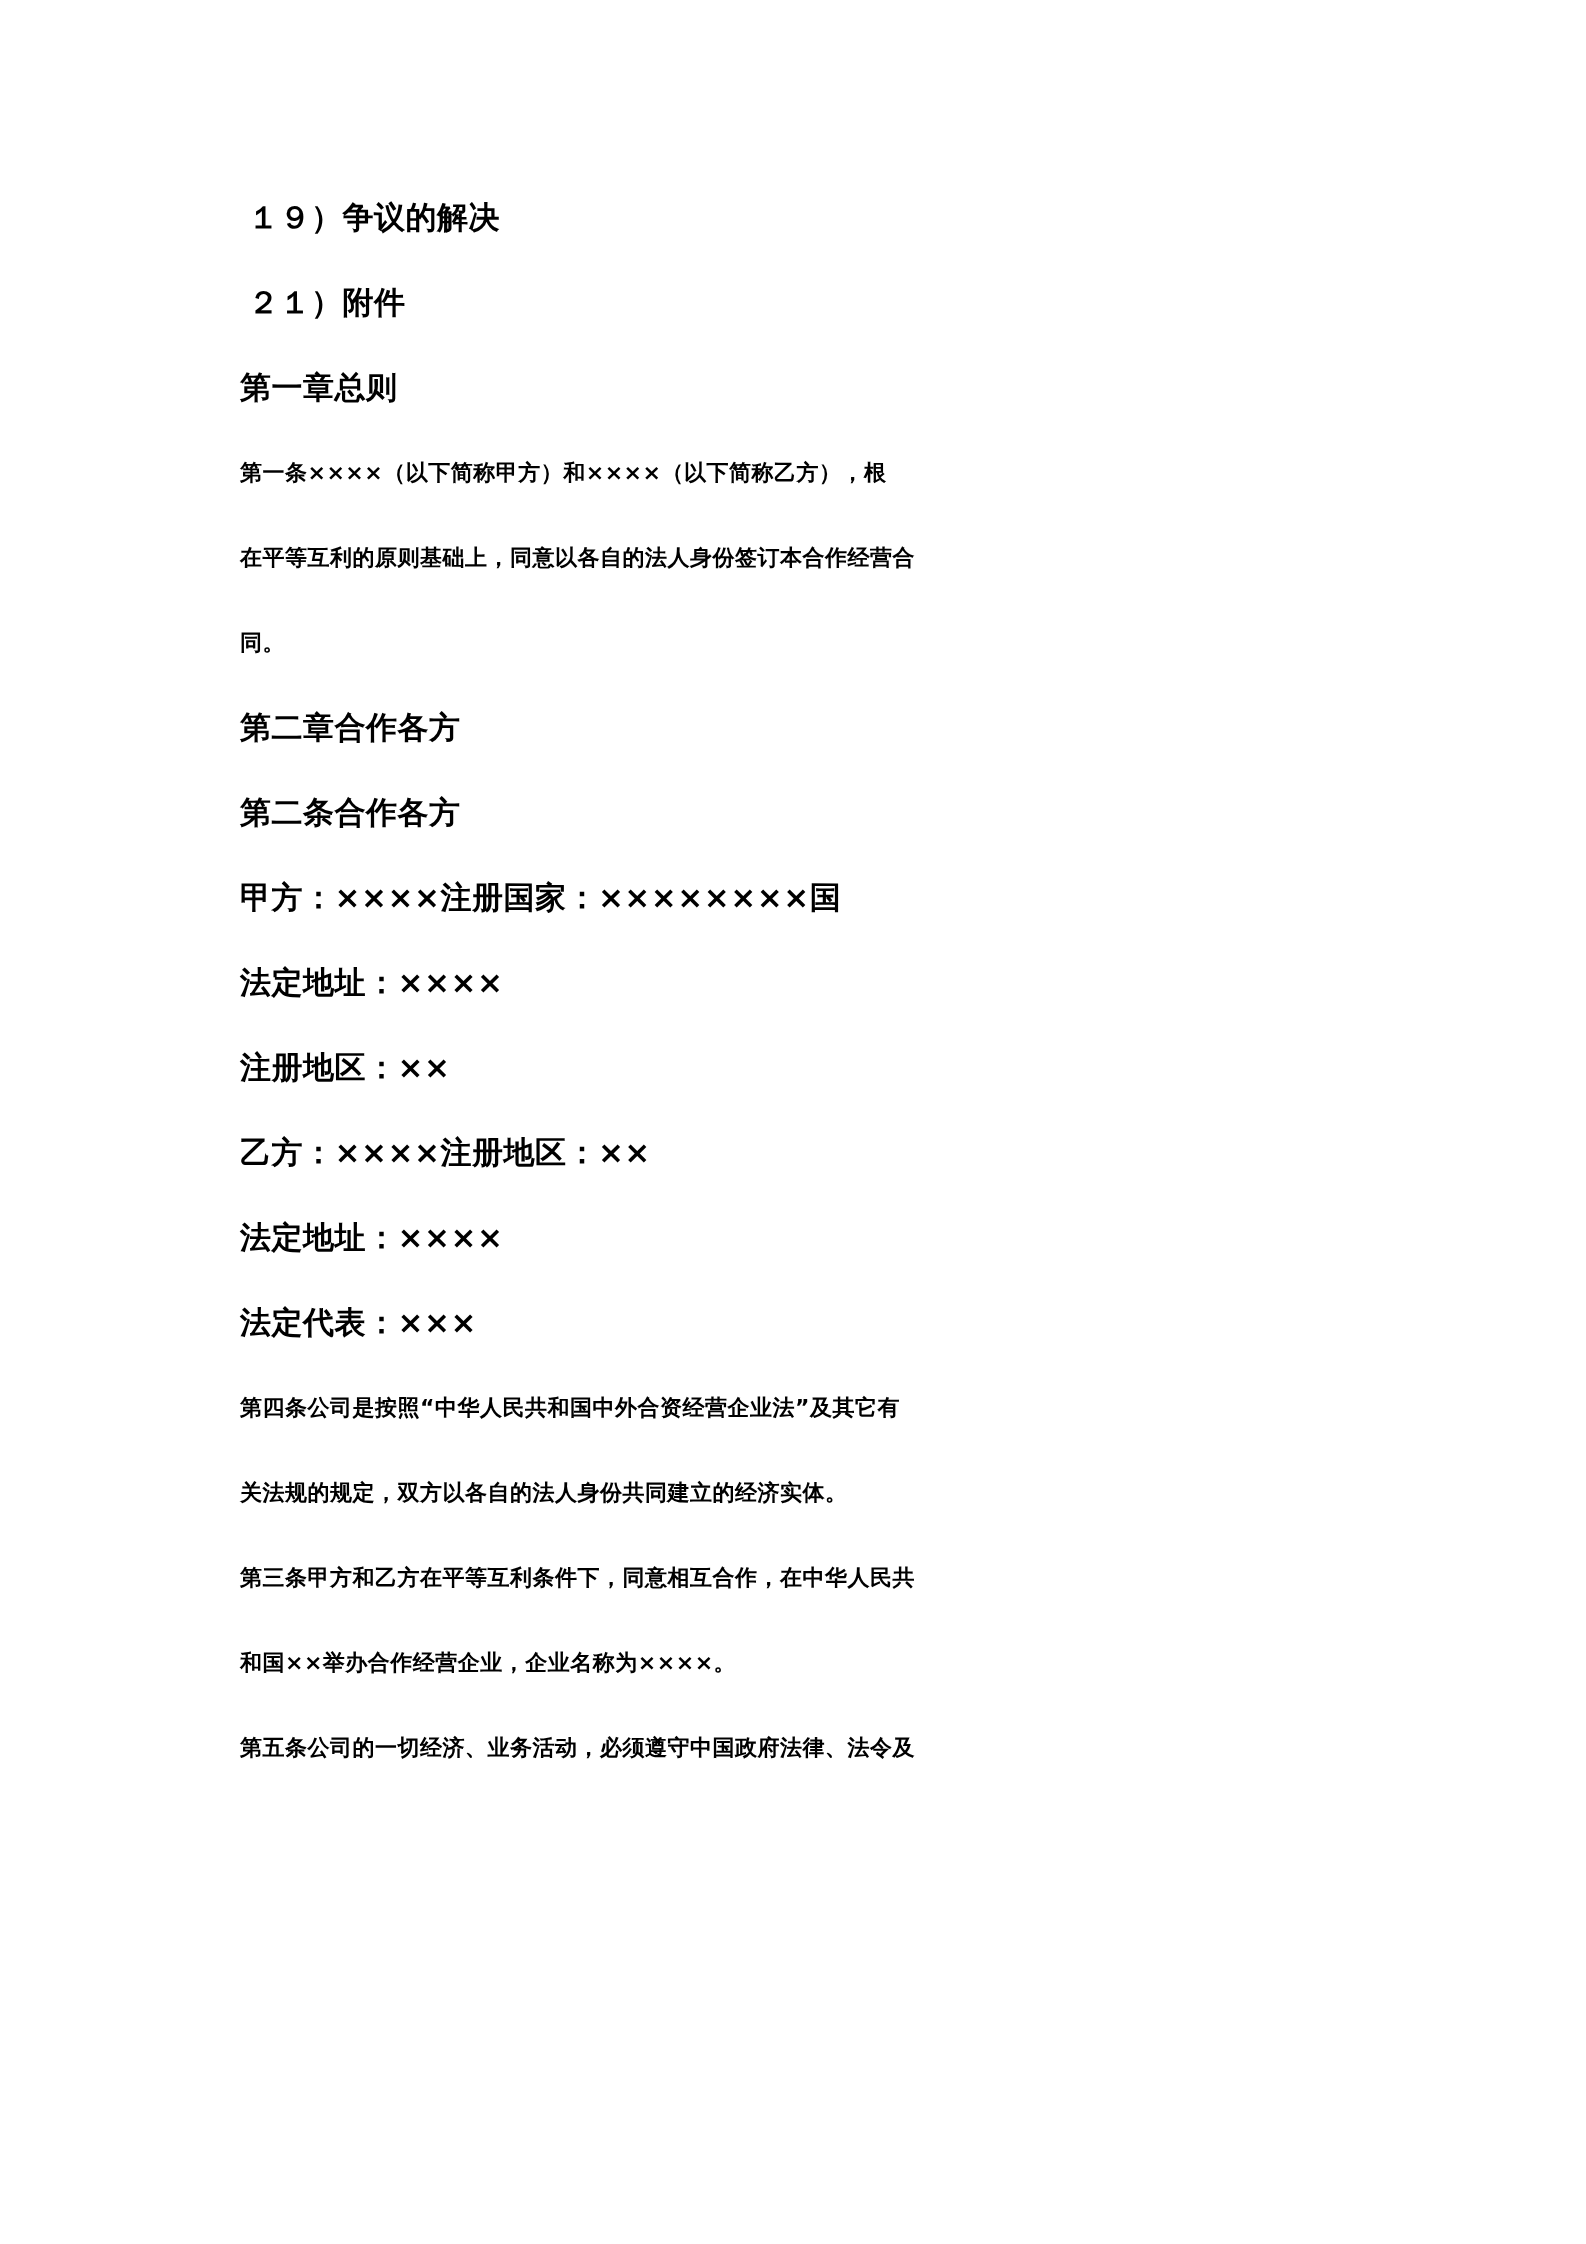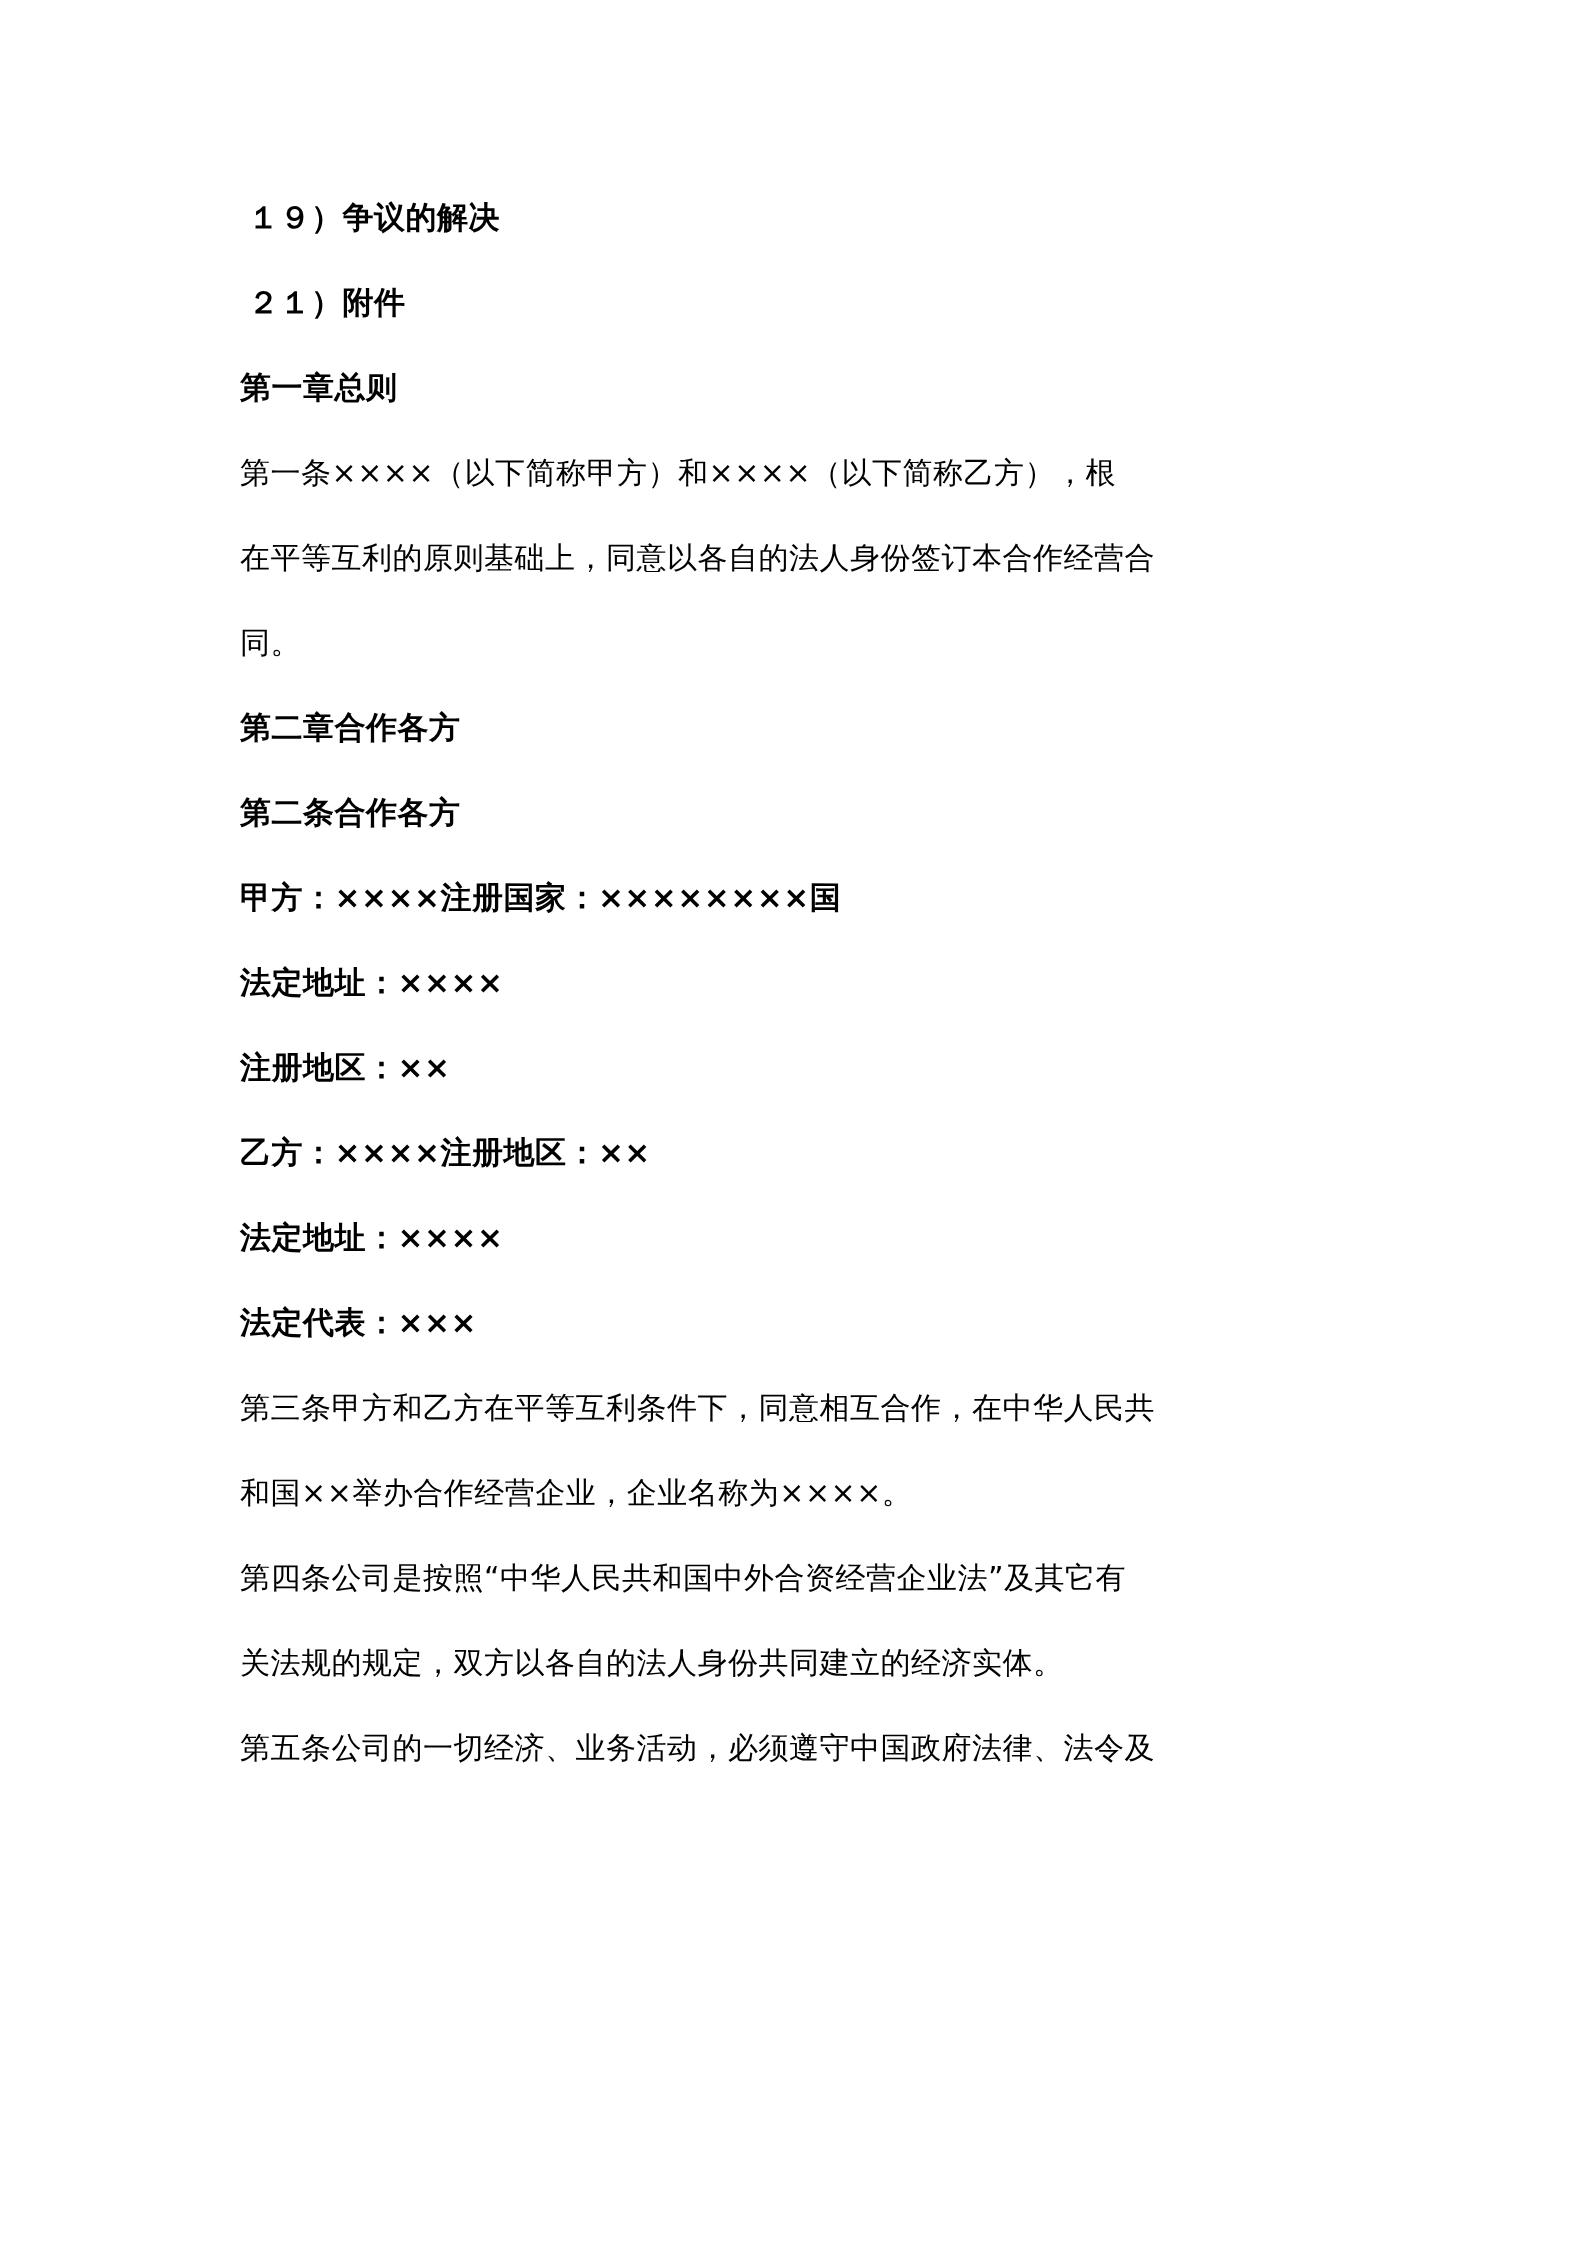--- a/index.html
+++ b/index.html
@@ -32,22 +32,22 @@
     letter-spacing: 0.5px;
     white-space: pre-wrap;
     word-break: break-all;
     text-align: justify;
     text-justify: inter-ideograph;
   }
   .line.list-item {
     padding-left: 8px;
   }
   .para {
-    font-size: 30px;
-    font-weight: 400;
+    font-size: 22px;
+    font-weight: 700;
     line-height: 85px;
     letter-spacing: 0.5px;
     text-align: justify;
     text-justify: inter-ideograph;
     word-break: break-all;
     white-space: normal;
   }
   .para .seg {
     display: block;
   }
@@ -73,27 +73,27 @@
     <div class="line">第二条合作各方</div>
     <div class="line">甲方：××××注册国家：××××××××国</div>
     <div class="line">法定地址：××××</div>
     <div class="line">注册地区：××</div>
     <div class="line">乙方：××××注册地区：××</div>
     <div class="line">法定地址：××××</div>
     <div class="line">法定代表：×××</div>
 
 
     <div class="para">
-      <span class="seg">第三条甲方和乙方在平等互利条件下，同意相互合作，在中华人民共</span>
-      <span class="seg">和国××举办合作经营企业，企业名称为××××。</span>
+      <span class="seg">第四条公司是按照“中华人民共和国中外合资经营企业法”及其它有</span>
+      <span class="seg">关法规的规定，双方以各自的法人身份共同建立的经济实体。</span>
     </div>
 
     <div class="para">
-      <span class="seg">第四条公司是按照“中华人民共和国中外合资经营企业法”及其它有</span>
-      <span class="seg">关法规的规定，双方以各自的法人身份共同建立的经济实体。</span>
+      <span class="seg">第三条甲方和乙方在平等互利条件下，同意相互合作，在中华人民共</span>
+      <span class="seg">和国××举办合作经营企业，企业名称为××××。</span>
     </div>
 
     <div class="para">
       <span class="seg">第五条公司的一切经济、业务活动，必须遵守中国政府法律、法令及</span>
     </div>
 
   </div>
 </div>
 
 </body></html>

